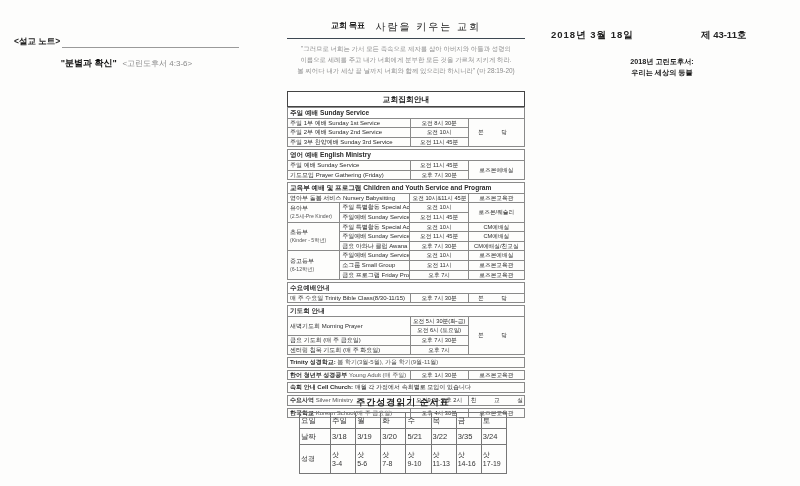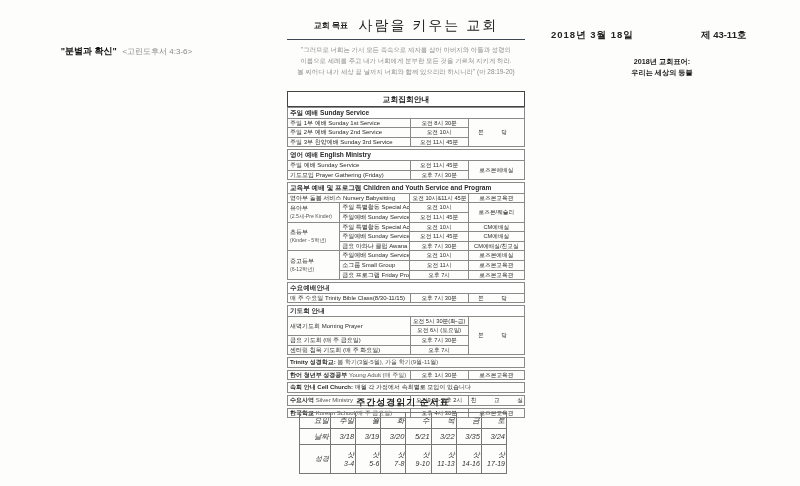--- a/index.html
+++ b/index.html
@@ -13,21 +13,21 @@
   .sermon-head{display:flex;align-items:flex-end;}
   .sermon-label{font-weight:bold;font-size:8.5px;white-space:nowrap;}
   .sermon-rule{flex:1;border-bottom:1.5px solid #9a9a9a;margin-left:2px;height:9px;}
   .sermon-title-line{text-align:center;margin-top:9px;font-size:9px;white-space:nowrap;}
   .sermon-title{font-weight:bold;color:#111;}
   .sermon-ref{color:#8a8a8a;font-size:8px;margin-left:3px;}
   
   .mast{position:absolute;left:287px;top:16px;width:238px;text-align:center;}
   .goal-line{white-space:nowrap;}
   .goal-label{font-weight:bold;font-size:8px;vertical-align:2px;margin-right:6px;}
-  .goal-title{font-size:14px;letter-spacing:2px;color:#1b1b1b;}
+  .goal-title{font-size:10px;letter-spacing:2px;color:#1b1b1b;}
   .mast-rule{border:none;border-top:1.5px solid #3d4852;margin:4px 0 5px 0;}
   .verse{font-size:6.4px;line-height:1.7;color:#8b8b8b;white-space:nowrap;}
   
   .date{position:absolute;left:551px;top:29px;font-weight:bold;font-size:9.5px;letter-spacing:1px;white-space:nowrap;text-align:center;}
   .issue{position:absolute;left:701px;top:29px;font-weight:bold;font-size:9.5px;white-space:nowrap;}
   .motto{position:absolute;left:607px;top:56px;width:110px;text-align:center;font-weight:bold;font-size:7.2px;line-height:1.55;color:#1a1a1a;}
   
   .sched{position:absolute;left:287px;top:91px;width:238px;}
   .sched-title{border:1.2px solid #444;text-align:center;font-weight:bold;font-size:7.8px;padding:1.5px 0;margin-bottom:0;background:#fff;}
   .sec{width:100%;border-collapse:collapse;table-layout:fixed;margin-bottom:2px;border:1px solid #555;}
@@ -38,28 +38,32 @@
   .sec .spread{letter-spacing:8px;}
   .grp{vertical-align:top;}
   .grp .g-name{font-size:6px;}
   .grp .g-grade{font-size:5.2px;color:#555;}
   .en{color:#555;}
   .full{font-size:6.1px;}
   
   .reading{position:absolute;left:299px;top:396px;width:208px;}
   .reading-title{text-align:center;font-weight:bold;font-size:9px;letter-spacing:1px;margin-bottom:3px;}
   .rtable{width:100%;border-collapse:collapse;table-layout:fixed;border:1px solid #555;}
-  .rtable td{border:0.8px solid #777;text-align:right;font-size:7.5px;color:#333;height:13px;overflow:hidden;font-style:italic;}
+  .rtable td{border:0.8px solid #777;text-align:left;font-size:7.5px;color:#333;height:13px;overflow:hidden;}
   .rtable .bible td{height:26px;line-height:1.35;font-size:7px;}
   .rtable .c0{width:28px;}
 </style>
 </head>
 <body>
 
 <div class="sermon">
+  <div class="sermon-head">
+    <span class="sermon-label">&lt;설교 노트&gt;</span>
+    <span class="sermon-rule"></span>
+  </div>
   <div class="sermon-title-line">
     <span class="sermon-title">"분별과 확신"</span>
     <span class="sermon-ref">&lt;고린도후서 4:3-6&gt;</span>
   </div>
 </div>
 
 <div class="mast">
   <div class="goal-line">
     <span class="goal-label">교회 목표</span>
     <span class="goal-title">사람을 키우는 교회</span>
@@ -68,21 +72,21 @@
   <div class="verse">
     <div>"그러므로 너희는 가서 모든 족속으로 제자를 삼아 아버지와 아들과 성령의</div>
     <div>이름으로 세례를 주고 내가 너희에게 분부한 모든 것을 가르쳐 지키게 하라.</div>
     <div>볼 찌어다 내가 세상 끝 날까지 너희와 함께 있으리라 하시니라" (마 28:19-20)</div>
   </div>
 </div>
 
 <div class="date">2018년 3월 18일</div>
 <div class="issue">제 43-11호</div>
 <div class="motto">
-  <div>2018년 교회표어:</div>
+  <div>2018년 고린도후서:</div>
   <div>우리는 세상의 등불</div>
 </div>
 
 <div class="sched">
   <div class="sched-title">교회집회안내</div>
 
   <table class="sec">
     <colgroup>
         <col style="width:122px">
         <col style="width:58px">

